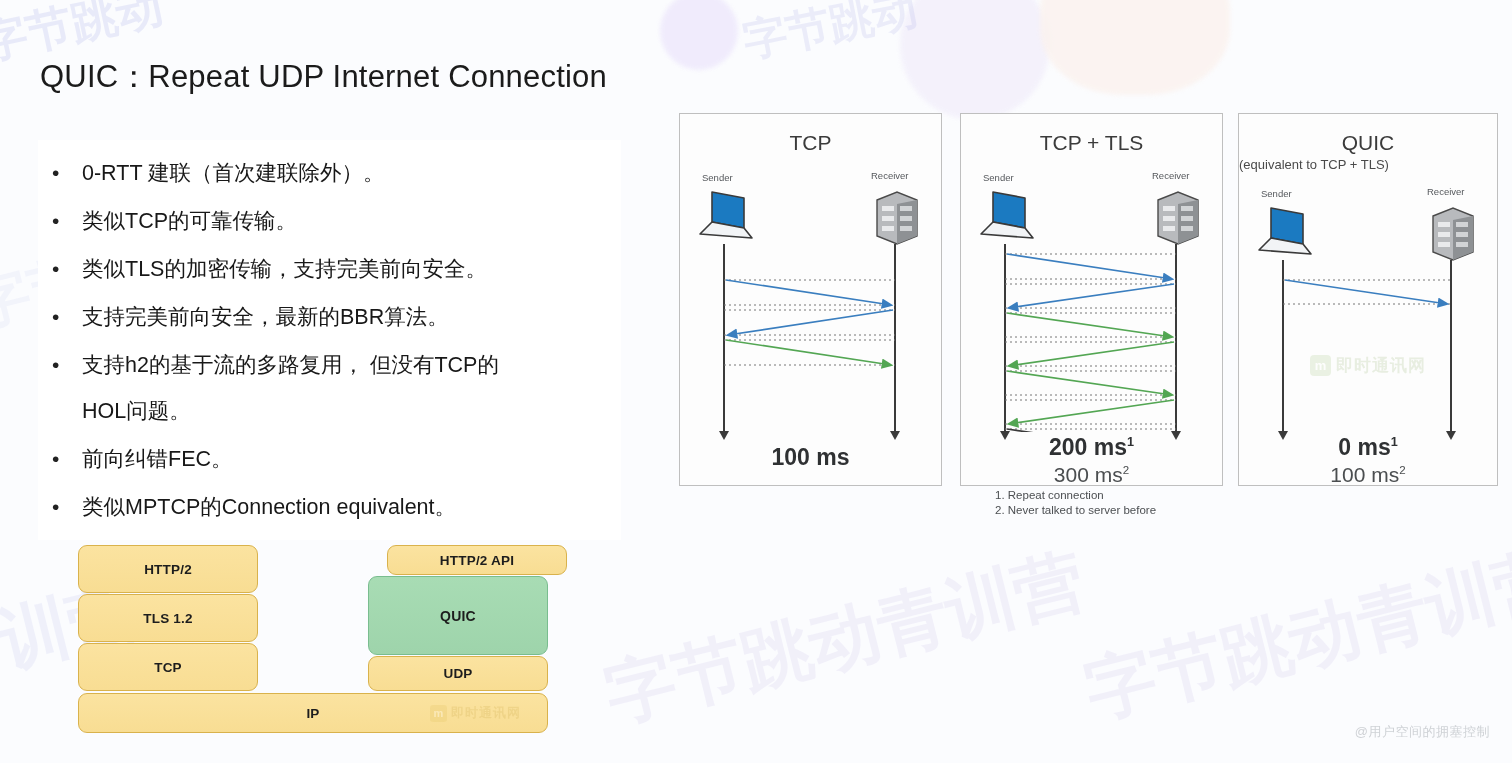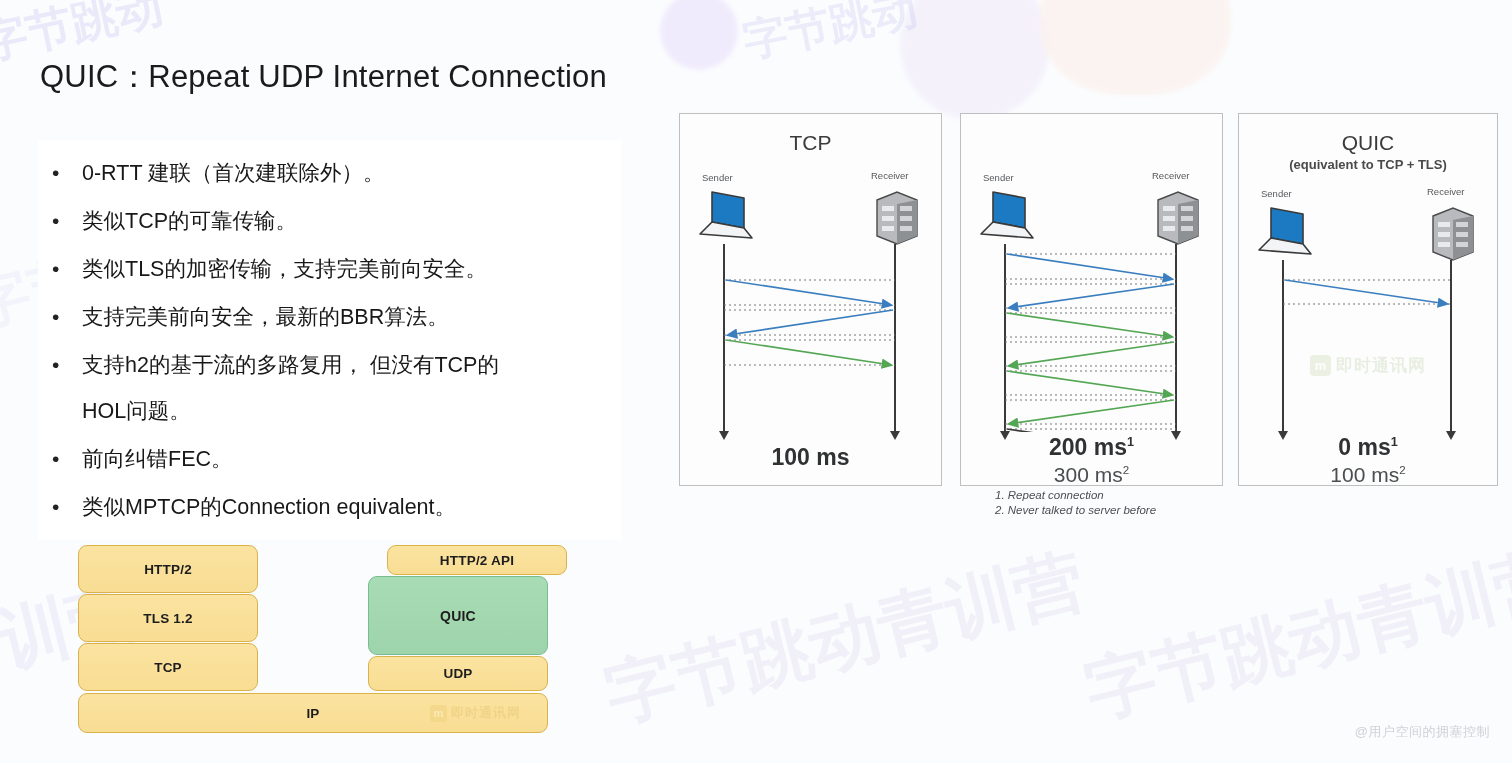--- a/index.html
+++ b/index.html
@@ -86,22 +86,22 @@
   }
   #panel-tcp{left:679px;width:263px;}
   #panel-tcptls{left:960px;width:263px;}
   #panel-quic{left:1238px;width:260px;}
 
   .p-title{
     position:absolute;left:0;right:0;top:17px;text-align:center;
     font-size:21px;color:#3b3b3b;font-weight:400;
   }
   .p-sub{
-    position:absolute;left:0;right:0;top:43px;text-align:center;
-    font-size:13px;color:#4a4a4a;font-weight:bold;
+    position:absolute;left:0;right:0;top:43px;text-align:left;
+    font-size:13px;color:#4a4a4a;
   }
   .ep-label{
     position:absolute;font-size:9.5px;color:#55585c;white-space:nowrap;
   }
   .lifeline{position:absolute;width:2px;background:#3a3a3a;}
   .lifeline::after{
     content:"";position:absolute;left:-4px;bottom:-8px;
     border-left:5px solid transparent;border-right:5px solid transparent;
     border-top:9px solid #3a3a3a;
   }
@@ -110,21 +110,21 @@
     font-size:23px;font-weight:700;color:#2f3133;
   }
   .ms-sub{
     position:absolute;left:0;right:0;text-align:center;
     font-size:21px;font-weight:400;color:#4b4e50;
   }
   .ms-main sup,.ms-sub sup{font-size:.55em;}
 
   .footnotes{
     position:absolute;left:995px;top:488px;
-    font-size:11.5px;color:#4c4f52;line-height:15px;font-style:italic;
+    font-size:11.5px;color:#4c4f52;line-height:15px;
   }
 
   .icc-wm{
     position:absolute;left:50%;top:240px;transform:translateX(-50%);
     display:flex;align-items:center;gap:5px;opacity:.45;pointer-events:none;
   }
   .icc-wm .mk{
     width:21px;height:21px;border-radius:4px;background:#d5e4c4;
     color:#fff;font-size:13px;font-weight:700;display:flex;
     align-items:center;justify-content:center;
@@ -253,20 +253,21 @@
         <line x1="44" y1="66" x2="215" y2="66" stroke="#777" stroke-width="1" stroke-dasharray="2 3"></line>
         <line x1="44" y1="91" x2="215" y2="91" stroke="#777" stroke-width="1" stroke-dasharray="2 3"></line>
         <line x1="213" y1="66" x2="48" y2="91" stroke="#3a7ebf" stroke-width="1.7" marker-end="url(#mtcpIzNhN2ViZgl)"></line>
         <line x1="44" y1="96" x2="215" y2="96" stroke="#777" stroke-width="1" stroke-dasharray="2 3"></line>
         <line x1="44" y1="121" x2="215" y2="121" stroke="#777" stroke-width="1" stroke-dasharray="2 3"></line>
         <line x1="46" y1="96" x2="211" y2="121" stroke="#53a653" stroke-width="1.7" marker-end="url(#mtcpIzUzYTY1Mwr)"></line>
       </svg>
       <div class="ms-main" style="top: 330px;"><span>100 ms</span></div>
     </div>
   <div class="panel" id="panel-tcptls">
+      <div class="p-title">TCP + TLS</div>
       <div class="ep-label" style="left: 22px; top: 58px;">Sender</div>
       <div class="ep-label" style="left: 191px; top: 56px;">Receiver</div>
       <svg width="261" height="60" style="position:absolute;left:0;top:72px;">
         <g transform="translate(16,4)">
           <path d="M16 2 L48 8 L48 38 L16 32 Z" fill="#1b7ac1" stroke="#3a3a3a" stroke-width="1.6" stroke-linejoin="round"></path>
           <path d="M16 32 L48 38 L56 48 L4 44 Z" fill="#f2f4f6" stroke="#3a3a3a" stroke-width="1.6" stroke-linejoin="round"></path>
         </g>
         <g transform="translate(193,4)">
           <path d="M4 10 L24 2 L44 10 L44 46 L24 54 L4 46 Z" fill="#b8babd" stroke="#4a4a4a" stroke-width="1.4"></path>
           <path d="M24 14 L44 10 L44 46 L24 54 Z" fill="#8e9194"></path>

